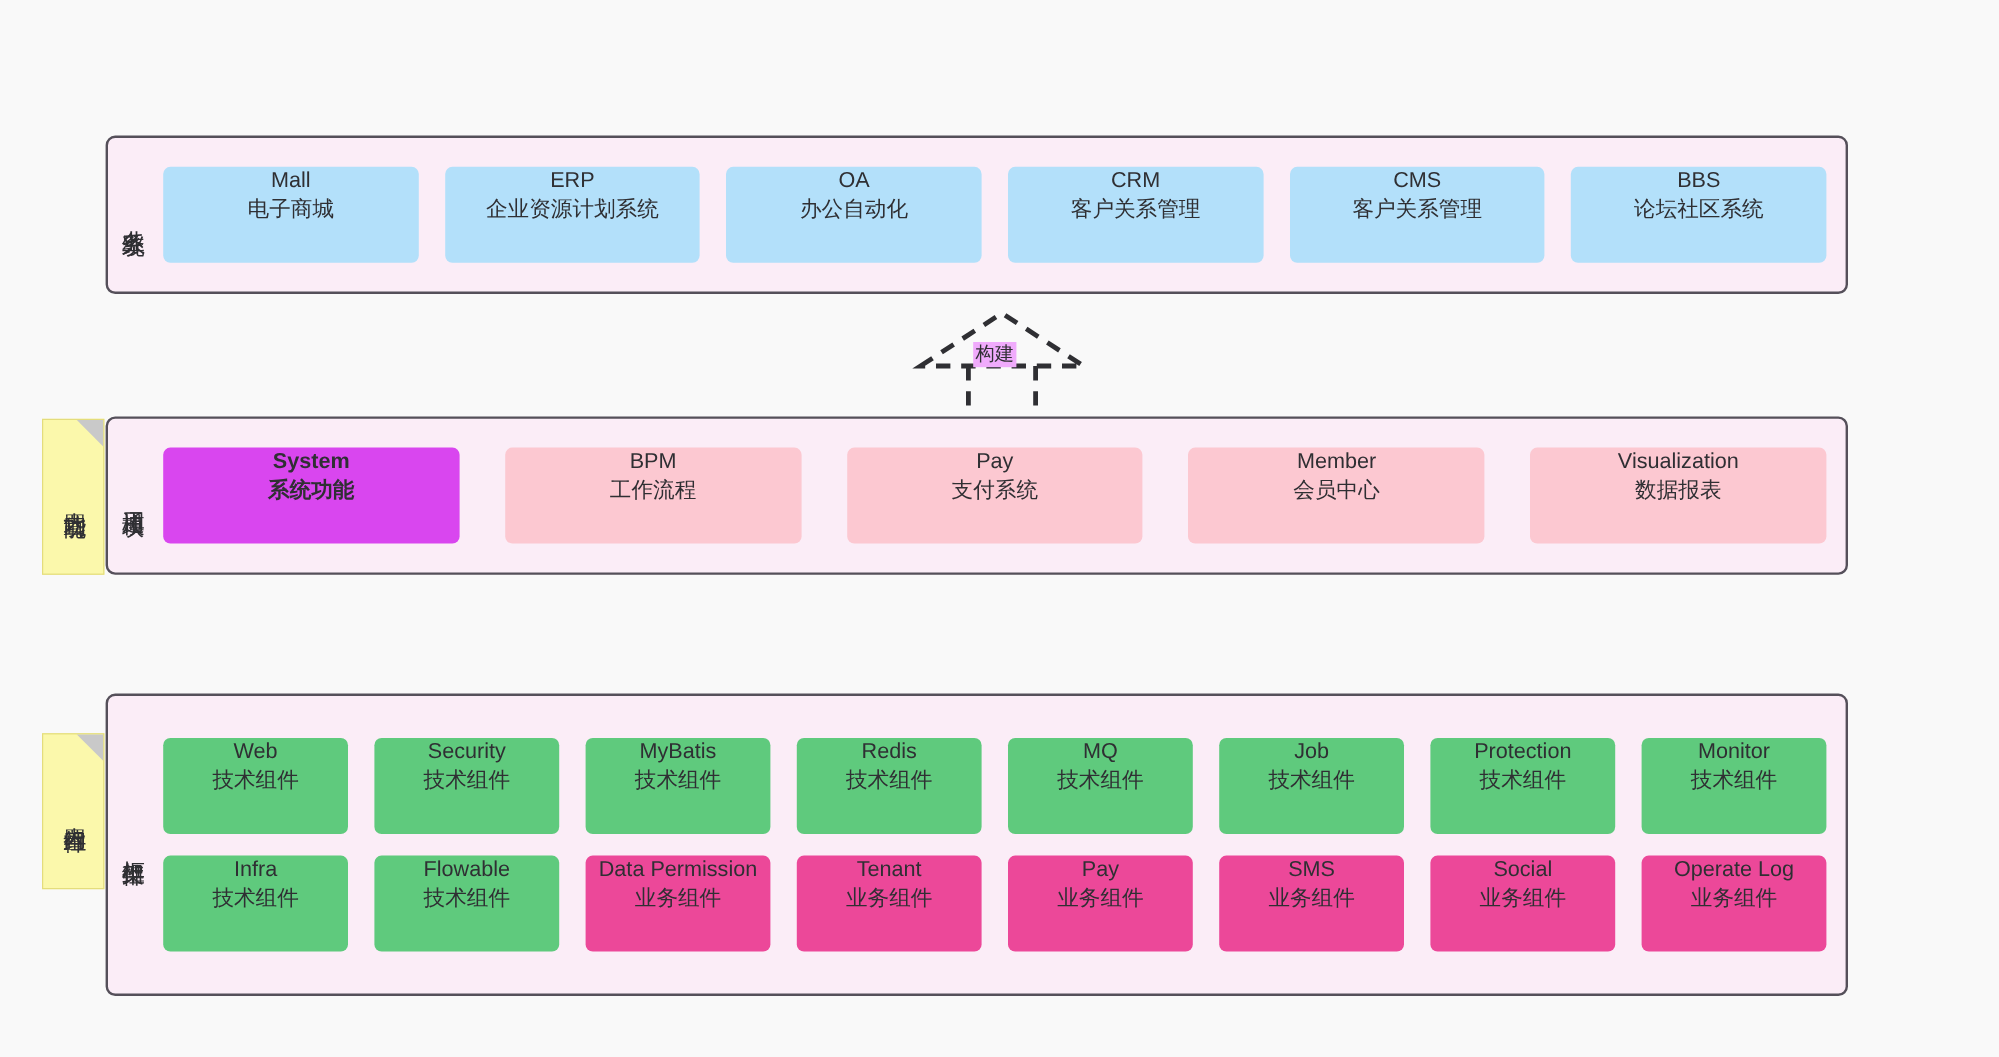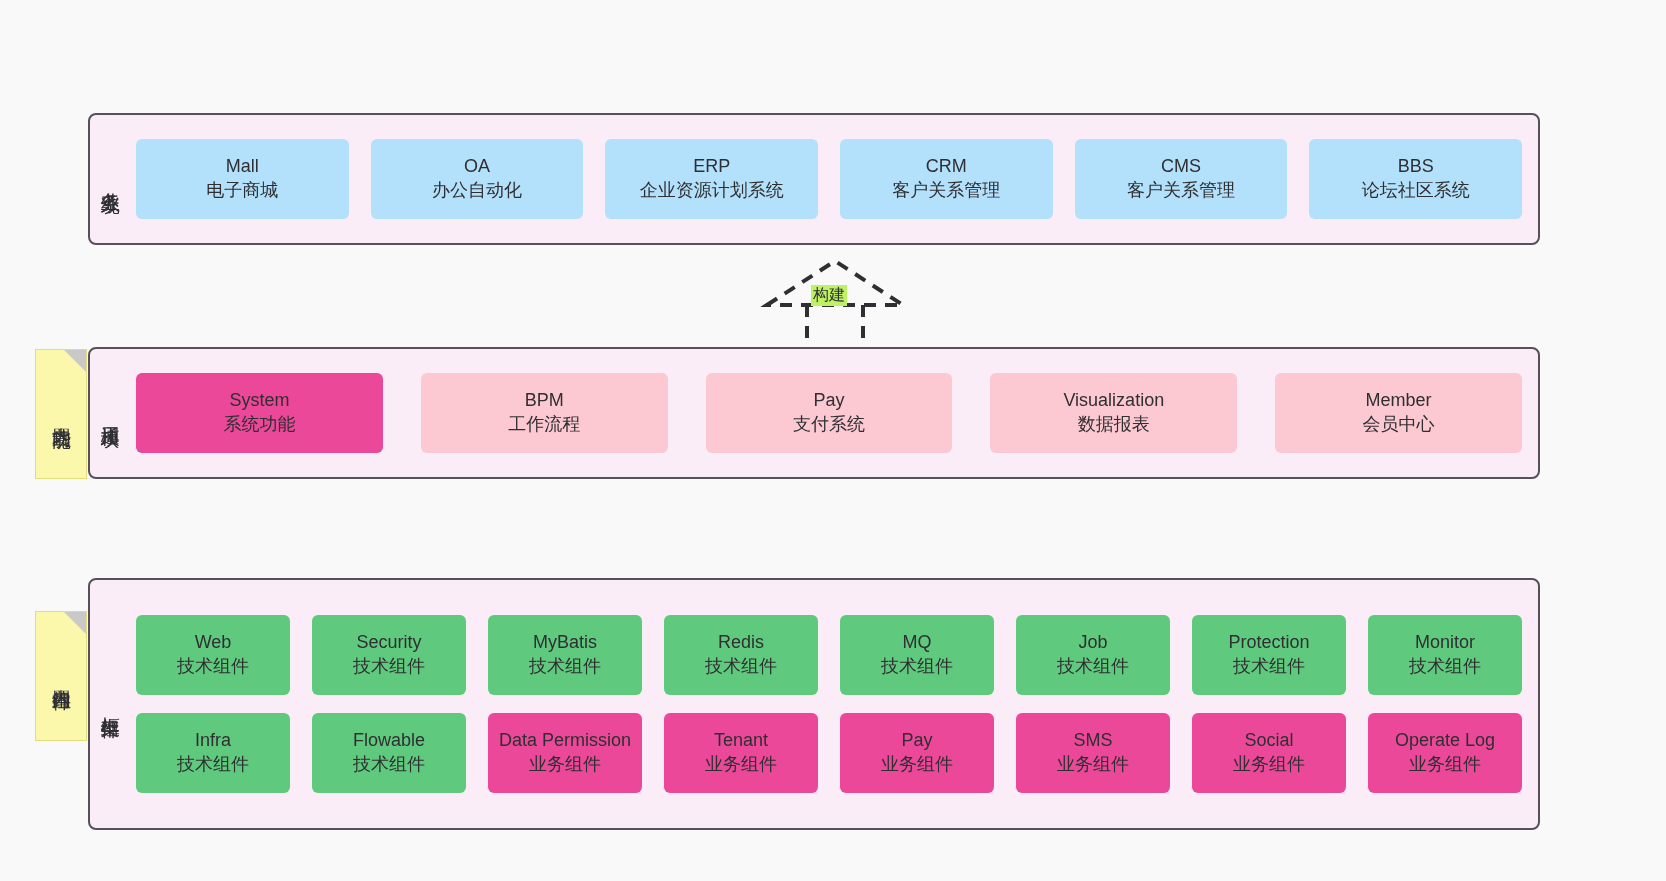--- a/index.html
+++ b/index.html
@@ -58,33 +58,32 @@
     gap: 22px;
   }
   .cell {
     flex: 1 1 0;
     box-sizing: border-box;
     border-radius: 6px;
     min-height: 80px;
     display: flex;
     flex-direction: column;
     align-items: center;
-    justify-content: center;
     text-align: center;
     font-size: 18px;
     line-height: 1.32;
     color: #2f2f33;
   }
   .cell .en { white-space: nowrap; }
   .cell .cn { white-space: nowrap; }
   .cell.wrapname .en { white-space: normal; }
 
   
   .c-blue        { background: #b3e0fa; }
-  .c-red         { background: #ec4899; }
+  .c-red         { background: #d946ef; font-weight: bold; }
   .c-pink        { background: #fcc8d1; margin-left: 16px; }
   .c-green       { background: #5fca7d; }
   .c-green-light { background: #ec4899; }
 
   
   .sticky {
     position: absolute;
     box-sizing: border-box;
     background: #fbf8ab;
     border: 1px solid #e4dd7c;
@@ -112,21 +111,21 @@
   
   .connector {
     position: absolute;
     pointer-events: none;
   }
   .connector svg { display: block; overflow: visible; }
   .conn-label {
     position: absolute;
     font-size: 16px;
     color: #2f2f33;
-    background: #bef264;
+    background: #f0abfc;
     padding: 0 2px;
     white-space: nowrap;
     user-select: none;
   }
 </style>
 </head>
 <body>
 
 <div class="canvas">
 
@@ -134,27 +133,27 @@
     <div class="layer-title">业务系统</div>
     <div class="layer-body">
       <div class="row">
 
         <div class="cell c-blue">
           <span class="en">Mall</span>
           <span class="cn">电子商城</span>
         </div>
 
         <div class="cell c-blue">
+          <span class="en">ERP</span>
+          <span class="cn">企业资源计划系统</span>
+        </div>
+
+        <div class="cell c-blue">
           <span class="en">OA</span>
           <span class="cn">办公自动化</span>
-        </div>
-
-        <div class="cell c-blue">
-          <span class="en">ERP</span>
-          <span class="cn">企业资源计划系统</span>
         </div>
 
         <div class="cell c-blue">
           <span class="en">CRM</span>
           <span class="cn">客户关系管理</span>
         </div>
 
         <div class="cell c-blue">
           <span class="en">CMS</span>
           <span class="cn">客户关系管理</span>
@@ -199,27 +198,27 @@
           <span class="en">BPM</span>
           <span class="cn">工作流程</span>
         </div>
 
         <div class="cell c-pink">
           <span class="en">Pay</span>
           <span class="cn">支付系统</span>
         </div>
 
         <div class="cell c-pink">
+          <span class="en">Member</span>
+          <span class="cn">会员中心</span>
+        </div>
+
+        <div class="cell c-pink">
           <span class="en">Visualization</span>
           <span class="cn">数据报表</span>
-        </div>
-
-        <div class="cell c-pink">
-          <span class="en">Member</span>
-          <span class="cn">会员中心</span>
         </div>
 
       </div>
     </div>
   </div>
 
 
   <div class="sticky" style="left:35px; top:611px; width:52px; height:130px;">
     <span class="fold"></span>
     <span>内置组件</span>

